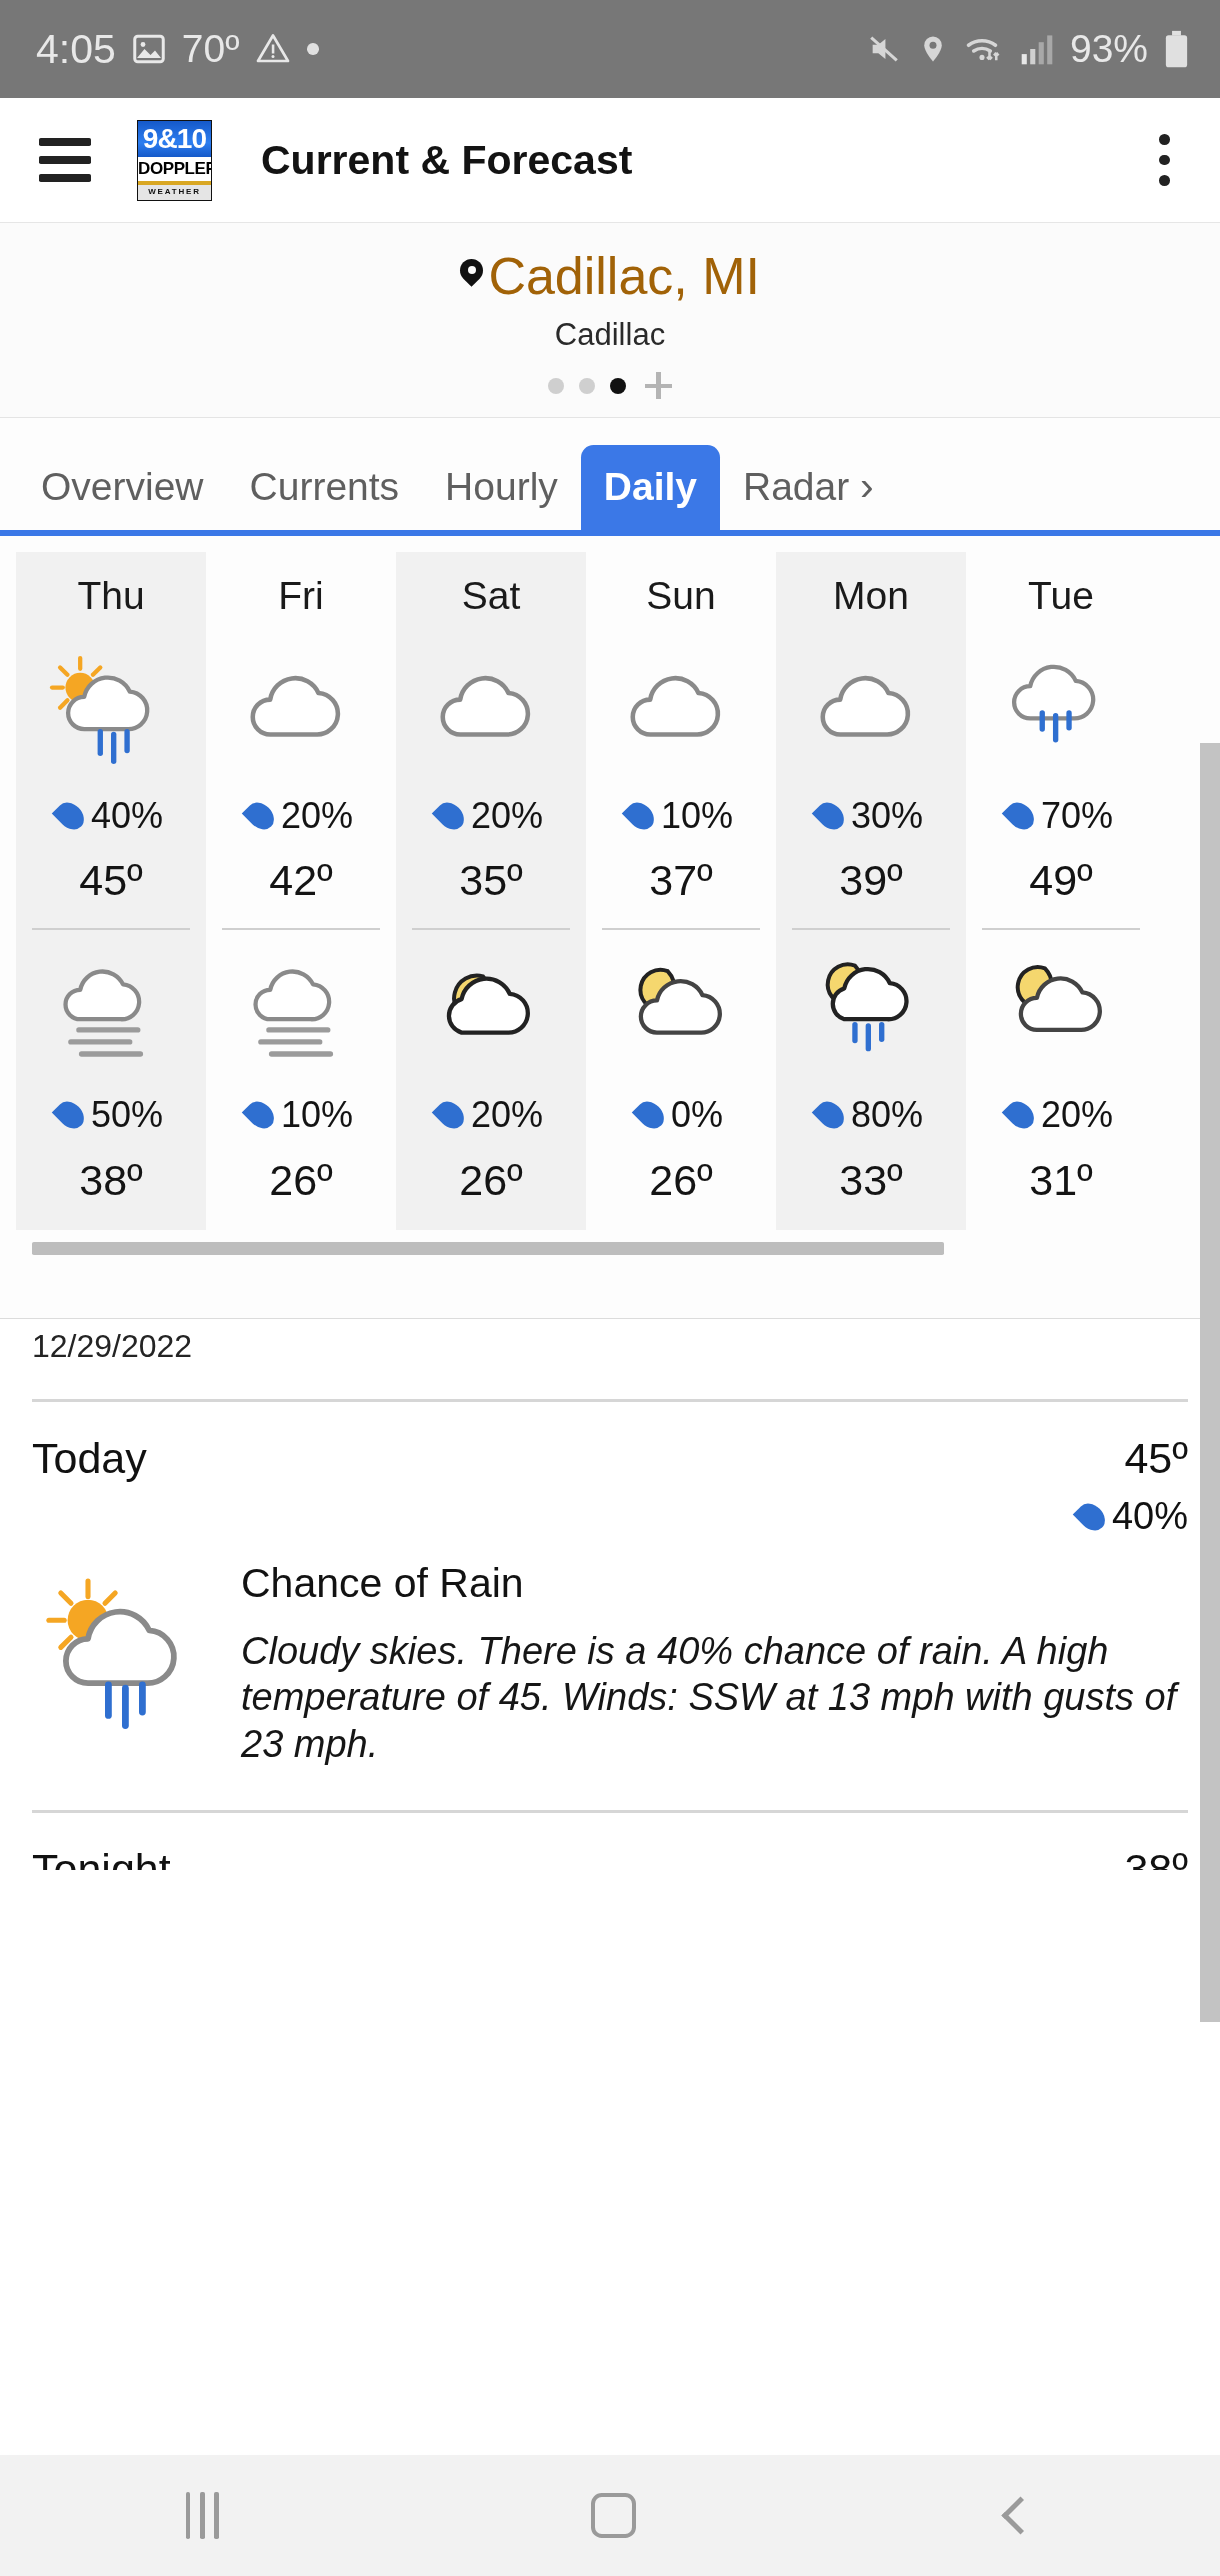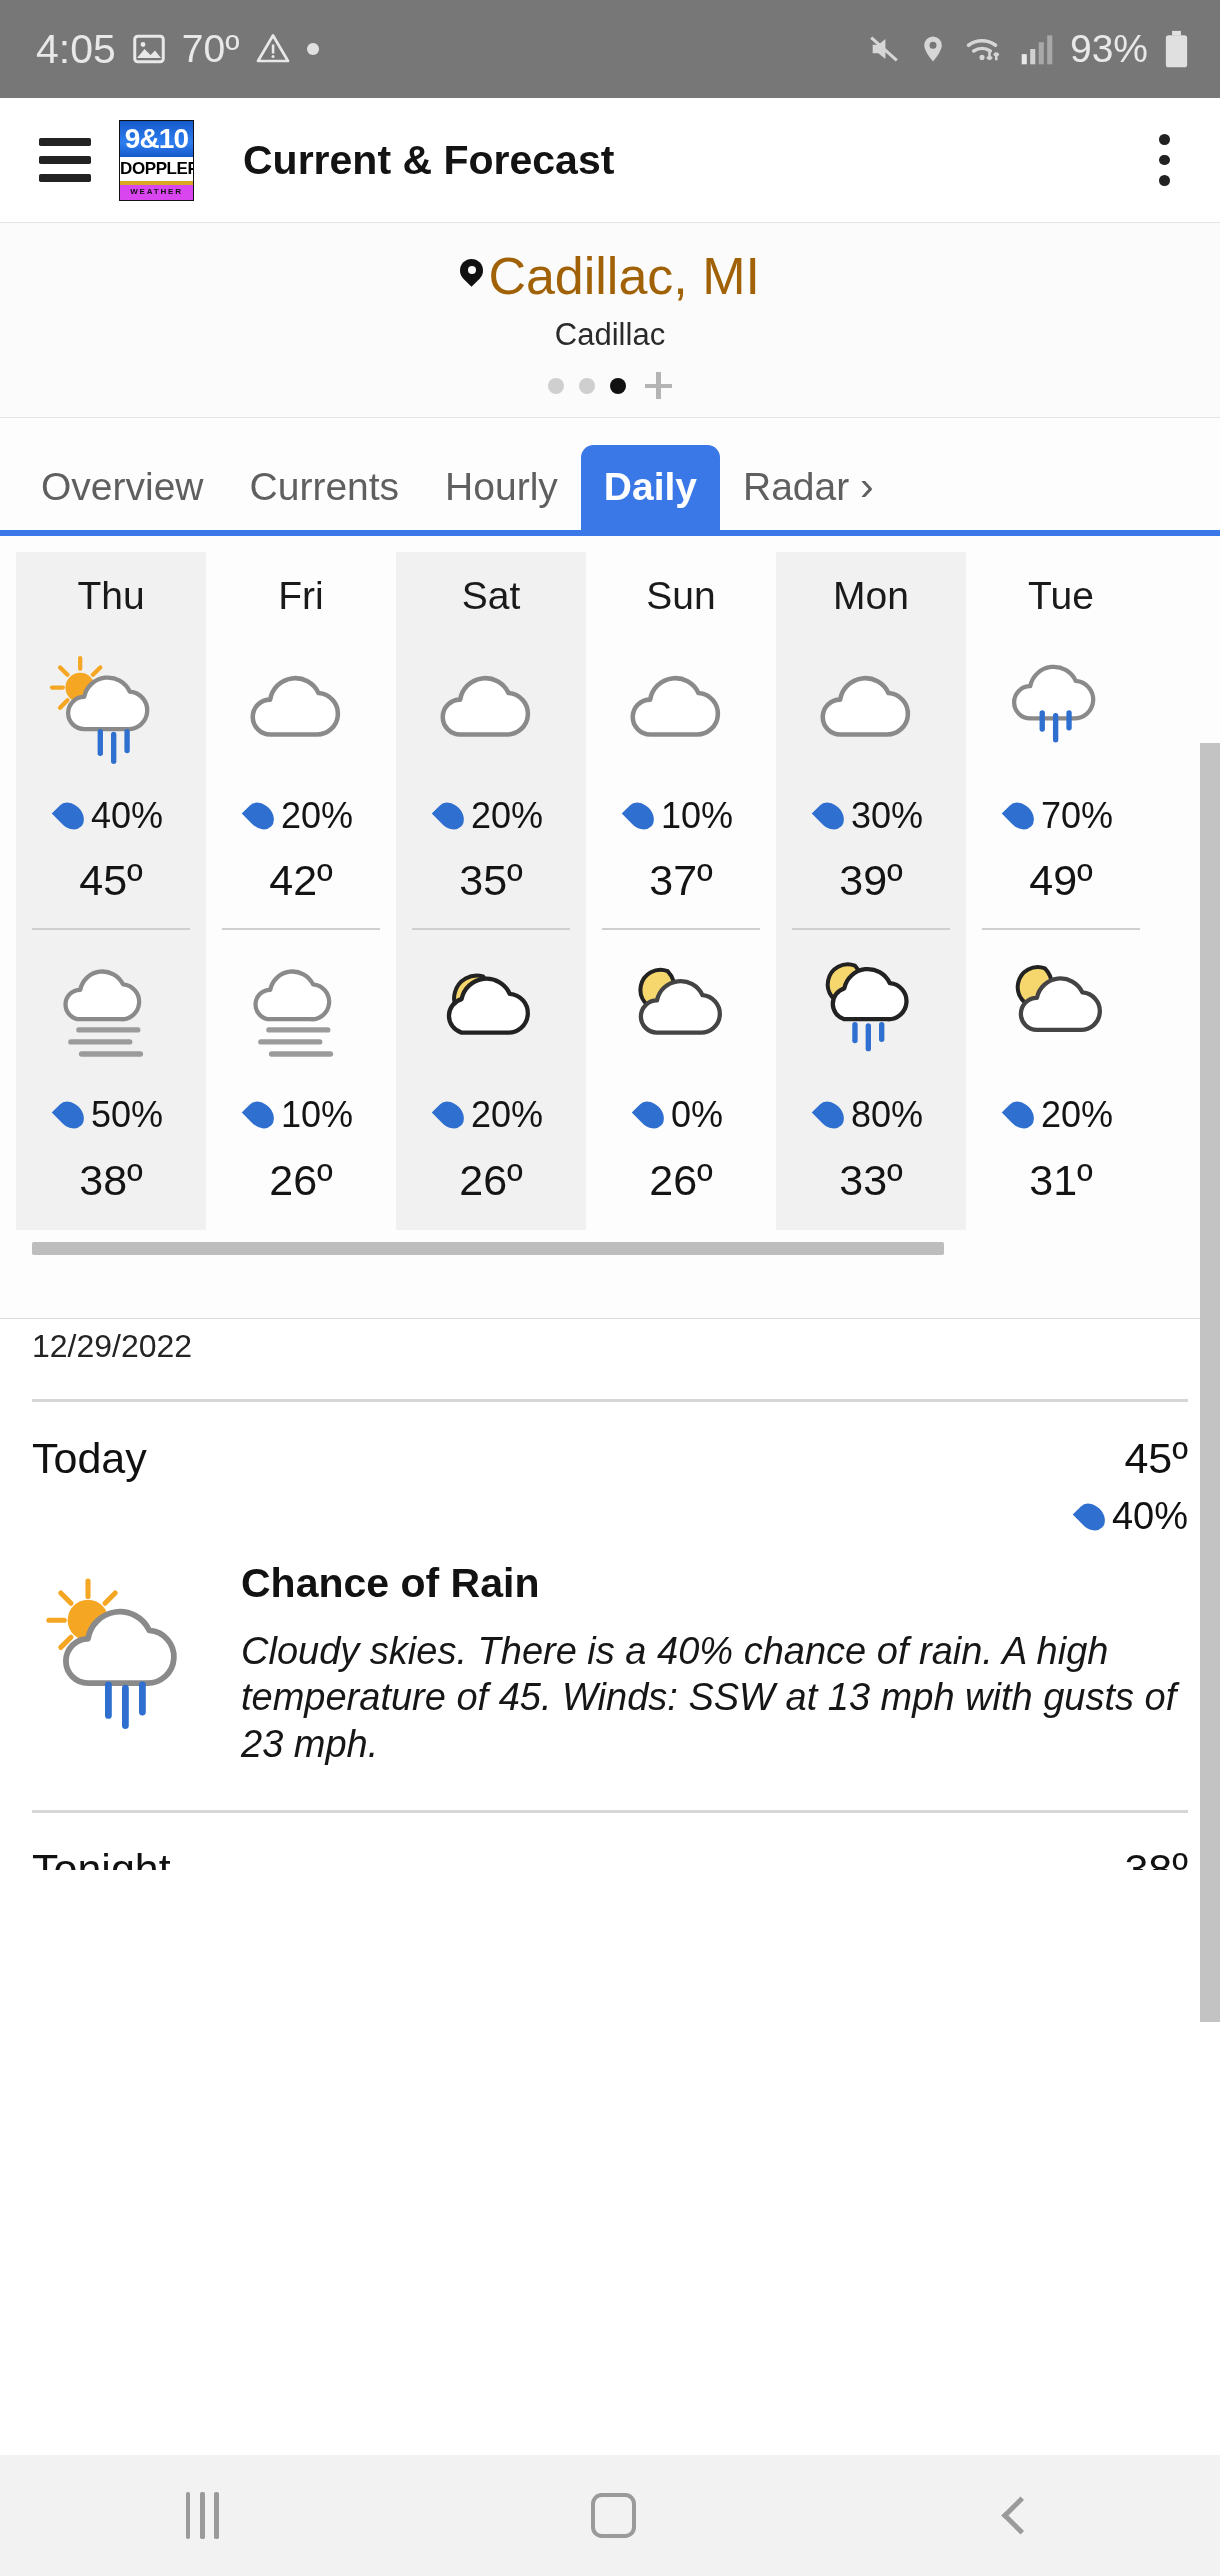--- a/index.html
+++ b/index.html
@@ -24,22 +24,22 @@
   .sb-batt{ font-size:39px; }
 
   
   .appbar{
     height:125px; background:#fff; display:flex; align-items:center;
     padding:0 34px 0 39px; border-bottom:0.9px solid #e6e6e6;
   }
   .hamburger{ width:52px; display:flex; flex-direction:column; gap:9.8px; cursor:pointer; }
   .hamburger span{ display:block; height:8px; background:#222; border-radius:1.8px; }
 
-  .logo{ width:75px; height:81px; margin-left:28px; display:flex; flex-direction:column;
-         border:0.9px solid #111; background:#d946ef; overflow:hidden;}
+  .logo{ width:75px; height:81px; margin-left:46px; display:flex; flex-direction:column;
+         border:0.9px solid #111; background:#e5e5e5; overflow:hidden;}
   .logo-top{ flex:0 0 45%; background:linear-gradient(180deg,#1559c9 0%,#2d7ef0 60%,#1559c9 100%);
              color:#fff; font-weight:700; font-size:28px; line-height:36px;
              text-align:center; letter-spacing:-0.9px; font-family:"Liberation Sans",sans-serif;}
   .logo-mid{ flex:0 0 30%; background:#ffffff; color:#000; font-weight:700; font-size:17px;
              line-height:24px; text-align:center; letter-spacing:-0.4px;}
   .logo-bar{ height:6.3px; background:#d9a723; }
   .logo-bot{ flex:1; color:#111; font-weight:700; font-size:8px; line-height:14.3px;
              text-align:center; letter-spacing:1.8px;}
 
   .appbar-title{ margin-left:49px; font-size:41px; font-weight:700; color:#131313; flex:1; }
@@ -94,21 +94,21 @@
   .det-day{ font-size:47px; font-weight:700; color:#121212; padding-top:30px; }
   .det-date{ font-size:32px; color:#242424; margin-top:9px; }
   .hr{ height:2.7px; background:#d6d6d6; margin:34px 0 0; }
   .period{ display:flex; justify-content:space-between; align-items:flex-start; padding-top:32px; }
   .period-label{ font-size:43px; color:#111; }
   .period-right{ text-align:right; }
   .period-temp{ font-size:43px; color:#111; }
   .period-pop{ display:flex; align-items:center; justify-content:flex-end; gap:9px; font-size:38px; color:#111; margin-top:12.5px;}
   .fcast{ display:flex; gap:30px; padding:21.5px 0 9px; }
   .fcast-icon{ flex:0 0 179px; display:flex; align-items:flex-start; justify-content:center; padding-top:12.5px;}
-  .fcast-title{ font-size:41px; font-weight:700; color:#121212; }
+  .fcast-title{ font-size:41px; font-weight:400; color:#121212; }
   .fcast-text{ font-size:38px; color:#161616; line-height:1.22; margin-top:21.5px;font-style:italic; }
   .clip{ overflow:hidden; }
 
   
   .navbar{
     position:absolute; left:0; bottom:0; width:1220px; height:121px; background:#f2f2f2;
     display:flex; align-items:center; justify-content:space-around;
   }
   .nav-recents{ display:flex; gap:9.8px; }
   .nav-recents i{ width:4.5px; height:47px; background:#9a9a9a; display:block; border-radius:1.8px;}

